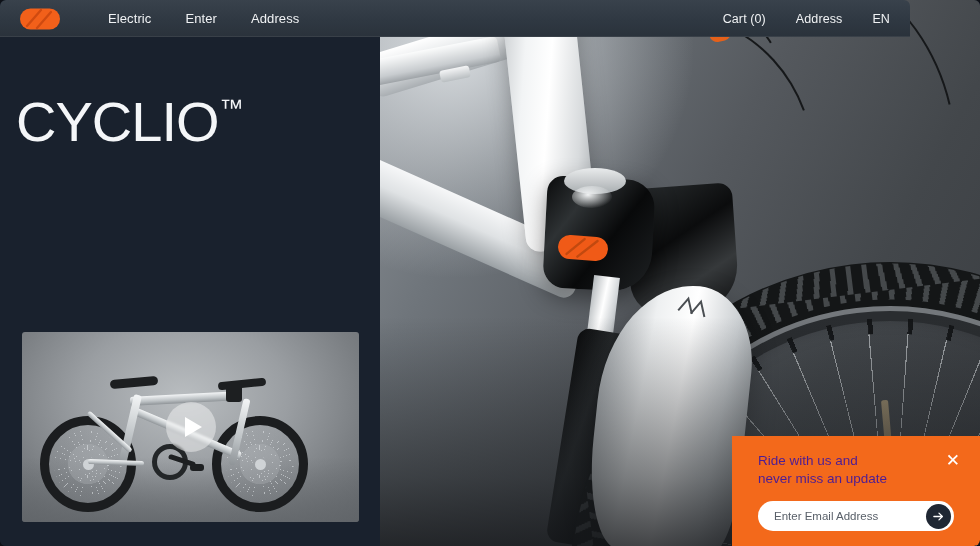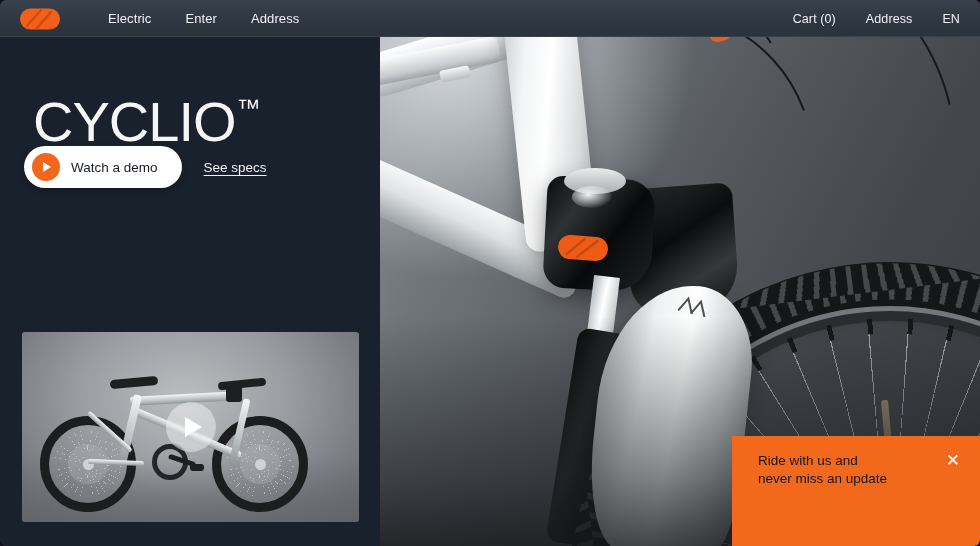--- a/index.html
+++ b/index.html
@@ -271,21 +271,21 @@
     width: 380px;
     height: 546px;
     background: #19212d;
     z-index: 5;
   }
 
   
   .topnav {
     position: absolute;
     left: 0; top: 0;
-    width: 980px;
+    width: 910px;
     height: 37px;
     z-index: 20;
     display: flex;
     align-items: center;
     background: linear-gradient(180deg, #39424c 0%, #2f3842 55%, #2a323b 100%);
     border-radius: 6px 6px 0 0;
   }
   .topnav::after {
     content: "";
     position: absolute;
@@ -316,21 +316,21 @@
     margin-right: 20px;
     display: flex;
     align-items: center;
     gap: 30px;
   }
   .nav-right .nav-link { font-size: 12.5px; }
 
   
   .hero-title {
     position: absolute;
-    left: 33px;
+    left: 16px;
     top: 56px;
     font-size: 56px;
     line-height: 1;
     color: #f4f6f8;
     font-weight: 400;
     letter-spacing: -1px;
     z-index: 10;
     display: flex;
     align-items: flex-start;
     justify-content: space-between;
@@ -482,21 +482,21 @@
     padding: 16px 18px 0 26px;
     box-sizing: border-box;
     border-radius: 0 0 6px 0;
   }
   .nl-top {
     display: flex;
     align-items: flex-start;
     justify-content: space-between;
   }
   .nl-title {
-    color: #0f172a;
+    color: #4c1d95;
     font-size: 13.5px;
     line-height: 18px;
     white-space: pre-line;
   }
   .nl-close {
     color: #ffffff;
     font-size: 17px;
     line-height: 15px;
     cursor: pointer;
     font-weight: 300;
@@ -616,29 +616,20 @@
       <span class="nav-link">Address</span>
       <span class="nav-link">EN</span>
     </div>
   </div>
 
   <h1 class="hero-title">
     <span>CYCLIO</span>
       <span class="tm">™</span>
   </h1>
 
-  <div class="cta-row">
-    <div class="btn-demo">
-      <span class="play-circle">
-          <span class="tri"></span>
-        </span>
-      <span class="btn-demo-label">Watch a demo</span>
-    </div>
-    <span class="link-specs">See specs</span>
-  </div>
 
 
   <div class="video-card">
     <div class="floor"></div>
 
     <div class="mb mb-wheel" style="left:18px; top:84px; width:96px; height:96px;">
       <div class="sp"></div>
         <div class="hub"></div>
     </div>
     <div class="mb mb-wheel" style="left:190px; top:84px; width:96px; height:96px;">
@@ -663,15 +654,23 @@
       <span class="tri"></span>
     </div>
   </div>
 
   <div class="newsletter">
     <div class="nl-top">
       <div class="nl-title">Ride with us and
 never miss an update</div>
       <div class="nl-close">✕</div>
     </div>
+    <div class="nl-form">
+      <input class="nl-input" type="text" placeholder="Enter Email Address" style="">
+      <button class="nl-submit">
+        <svg width="13" height="13" viewBox="0 0 14 14">
+          <path d="M2 7 H11 M7.5 3.4 L11.2 7 L7.5 10.6" fill="none" stroke="#ffffff" stroke-width="1.35" stroke-linecap="round" stroke-linejoin="round"></path>
+        </svg>
+      </button>
+    </div>
   </div>
 
 </div>
 
 </body></html>

